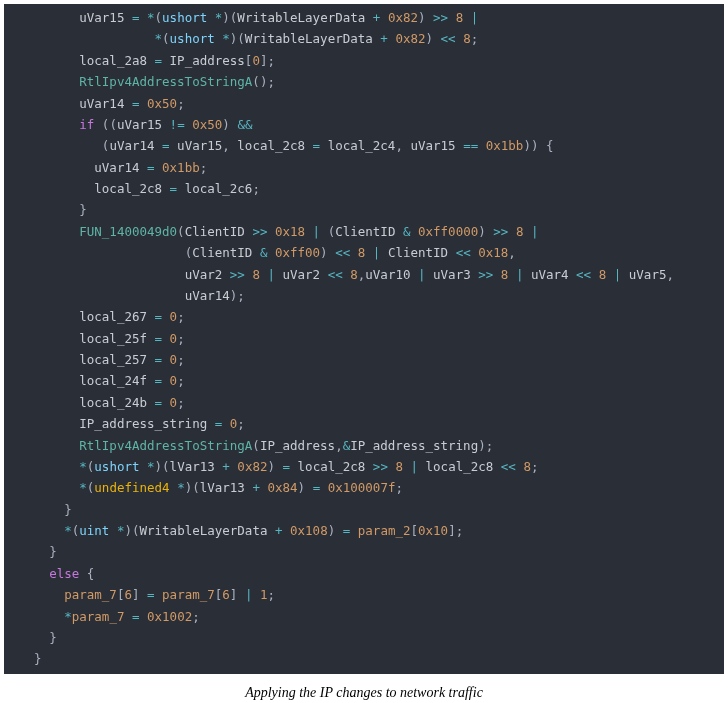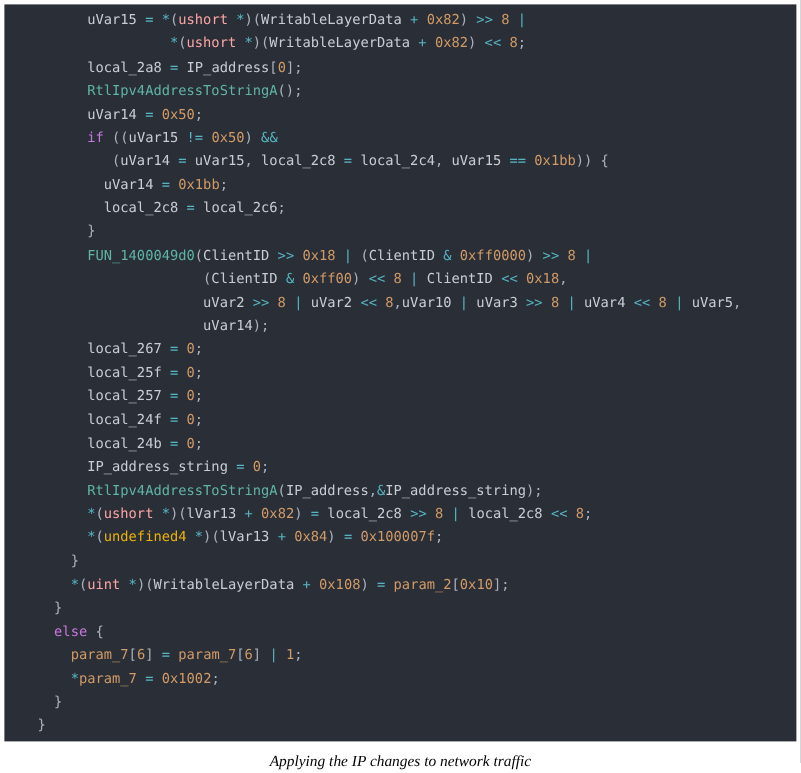--- a/index.html
+++ b/index.html
@@ -22,21 +22,21 @@
   .caption {
     font-family: Georgia, 'Times New Roman', serif;
     font-style: italic;
     text-align: center;
     font-size: 14px;
     color: #000;
     padding: 8px 0 4px 0;
   }
   
   .kw   { color: #c678dd; margin-top: 48px; }  
-  .ty   { color: #fca5a5; }  
+  .ty   { color: #7dd3fc; }  
   .ty2  { color: #eab308; }  
   .fn   { color: #5eb5a6; text-align: right; }  
   .num  { color: #d19a66; text-align: center; }  
   .op   { color: #56b6c2; }  
   .pr   { color: #d19a66; margin-top: 29px; }  
   .id   { color: #c8cdd4; }  
   .pn   { color: #abb2bf; }  
 </style>
 </head>
 <body>

